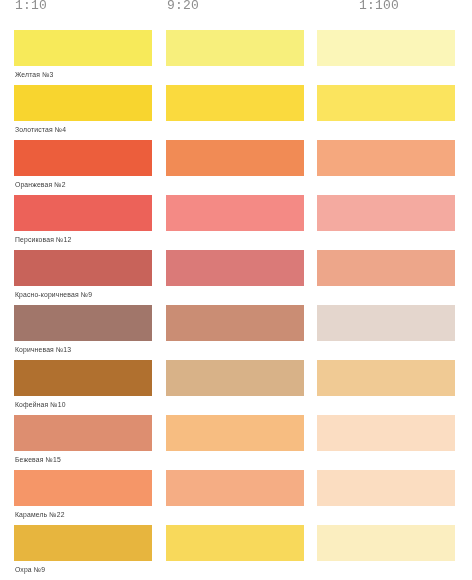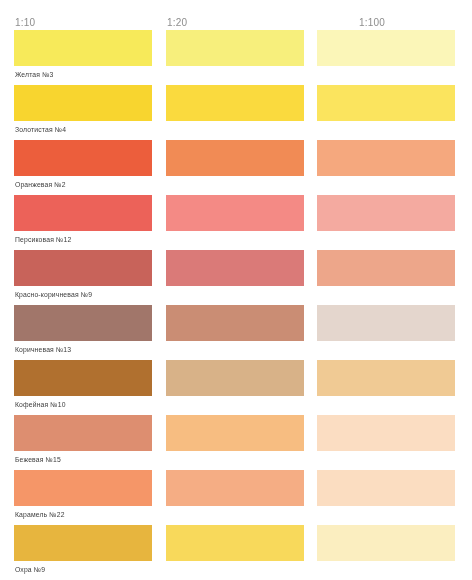--- a/index.html
+++ b/index.html
@@ -26,26 +26,27 @@
   
   .header-row {
     position: absolute;
     top: 0;
     left: 0;
     width: 472px;
     height: 30px;
   }
   .header-cell {
     position: absolute;
-    top: 18px;
-    font-size: 10px;
+    top: 1px;
+    font-size: 13px;
     line-height: 9px;
     color: #8d8d8d;
     letter-spacing: 0.2px;
     white-space: nowrap;
+    font-family: Liberation Mono, monospace;
   }
   .header-cell.c0 { left: 15px; }
   .header-cell.c1 { left: 167px; }
   .header-cell.c2 { left: 318px; margin-left: 41px; }
 
   
   .rows {
     position: absolute;
     top: 30px;
     left: 0;
@@ -82,21 +83,21 @@
     letter-spacing: 0.15px;
   }
 </style>
 </head>
 <body>
 
 <div id="chart">
 
   <div class="header-row">
     <div class="header-cell c0">1:10</div>
-    <div class="header-cell c1">1:20</div>
+    <div class="header-cell c1">9:20</div>
     <div class="header-cell c2">1:100</div>
   </div>
 
   <div class="rows" id="rows-container">
       <div class="swatch-row">
         <div class="swatches">
           <div class="swatch c0" style="background: rgb(247, 234, 90);"></div>
           <div class="swatch c1" style="background: rgb(247, 239, 124);"></div>
           <div class="swatch c2" style="background: rgb(251, 246, 184);"></div>
         </div>

